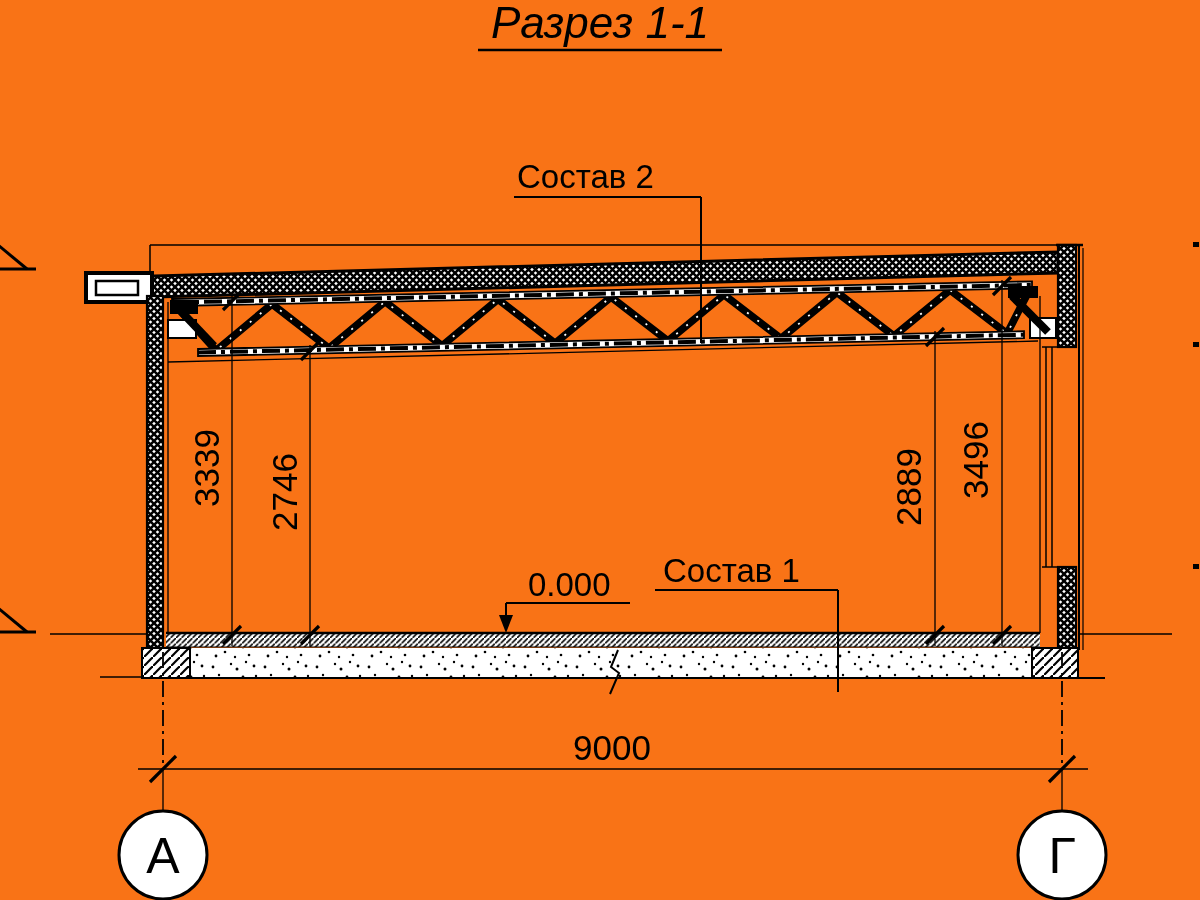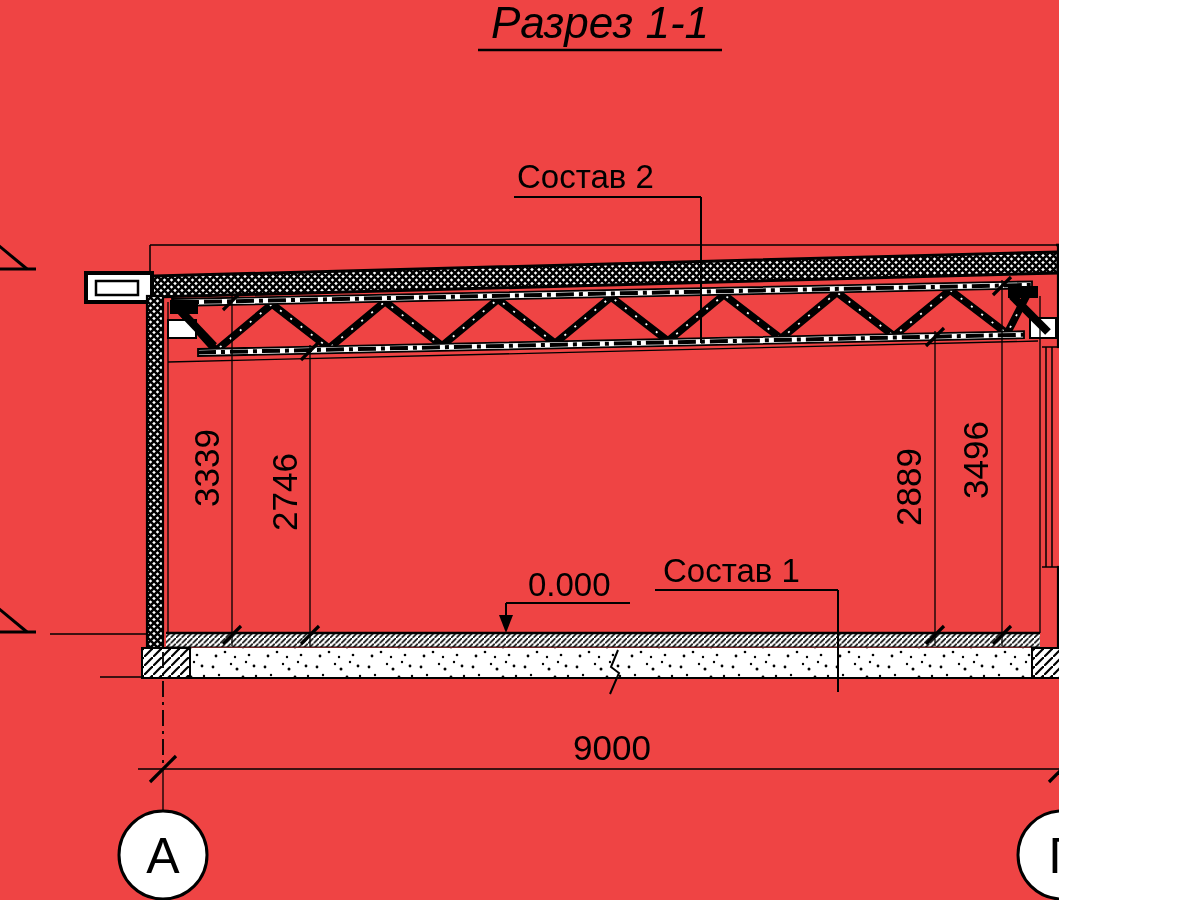--- a/index.html
+++ b/index.html
@@ -1,16 +1,16 @@
 <!DOCTYPE html>
 <html><head>
 <meta charset="utf-8">
 <style>
   html,body{margin:0;padding:0;background:#ffffff;}
-  .page{position:relative;width:1059px;height:900px;background:#ef4444;overflow:hidden;}
+  .page{position:relative;width:1200px;height:900px;background:#f97316;overflow:hidden;}
   svg text{font-family:"Liberation Sans","DejaVu Sans",sans-serif;fill:#000;}
   .title-text{font-size:44px;font-style:italic;}
   .callout-text{font-size:33px;}
   .dim-text{font-size:35px;}
   .axis-text{font-size:50px;}
 </style>
 </head>
 <body>
 
 <div class="page">

